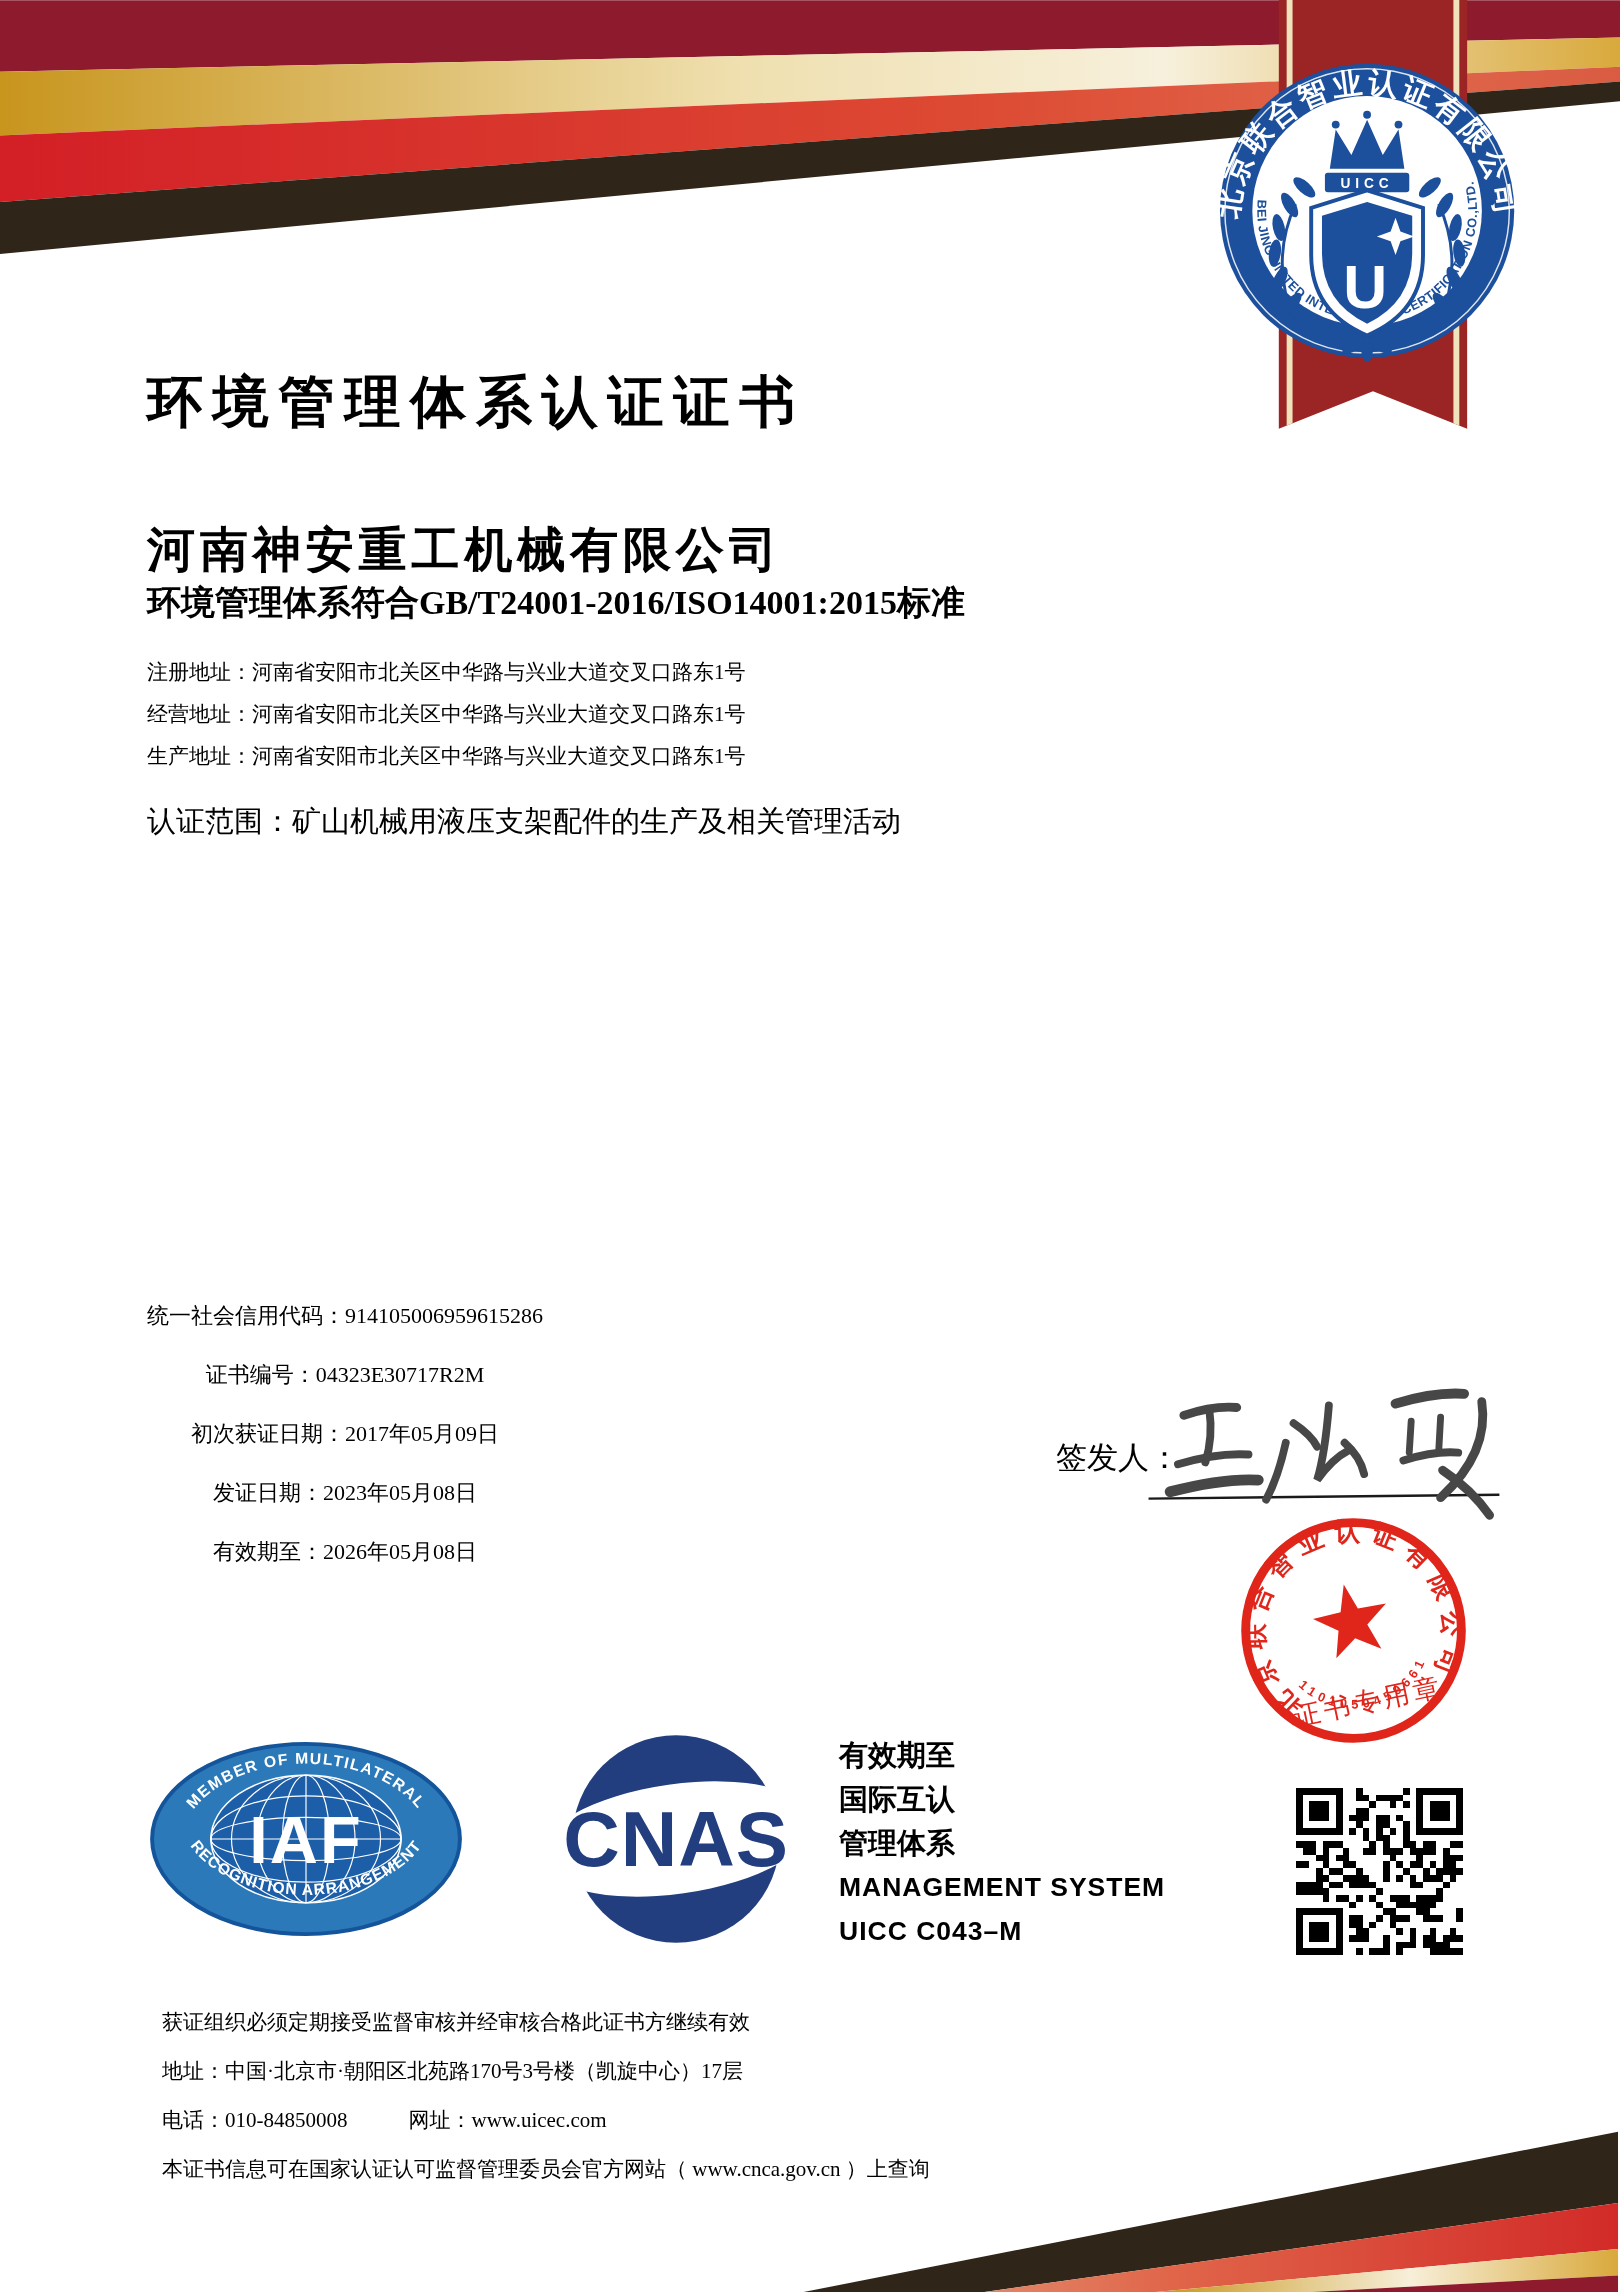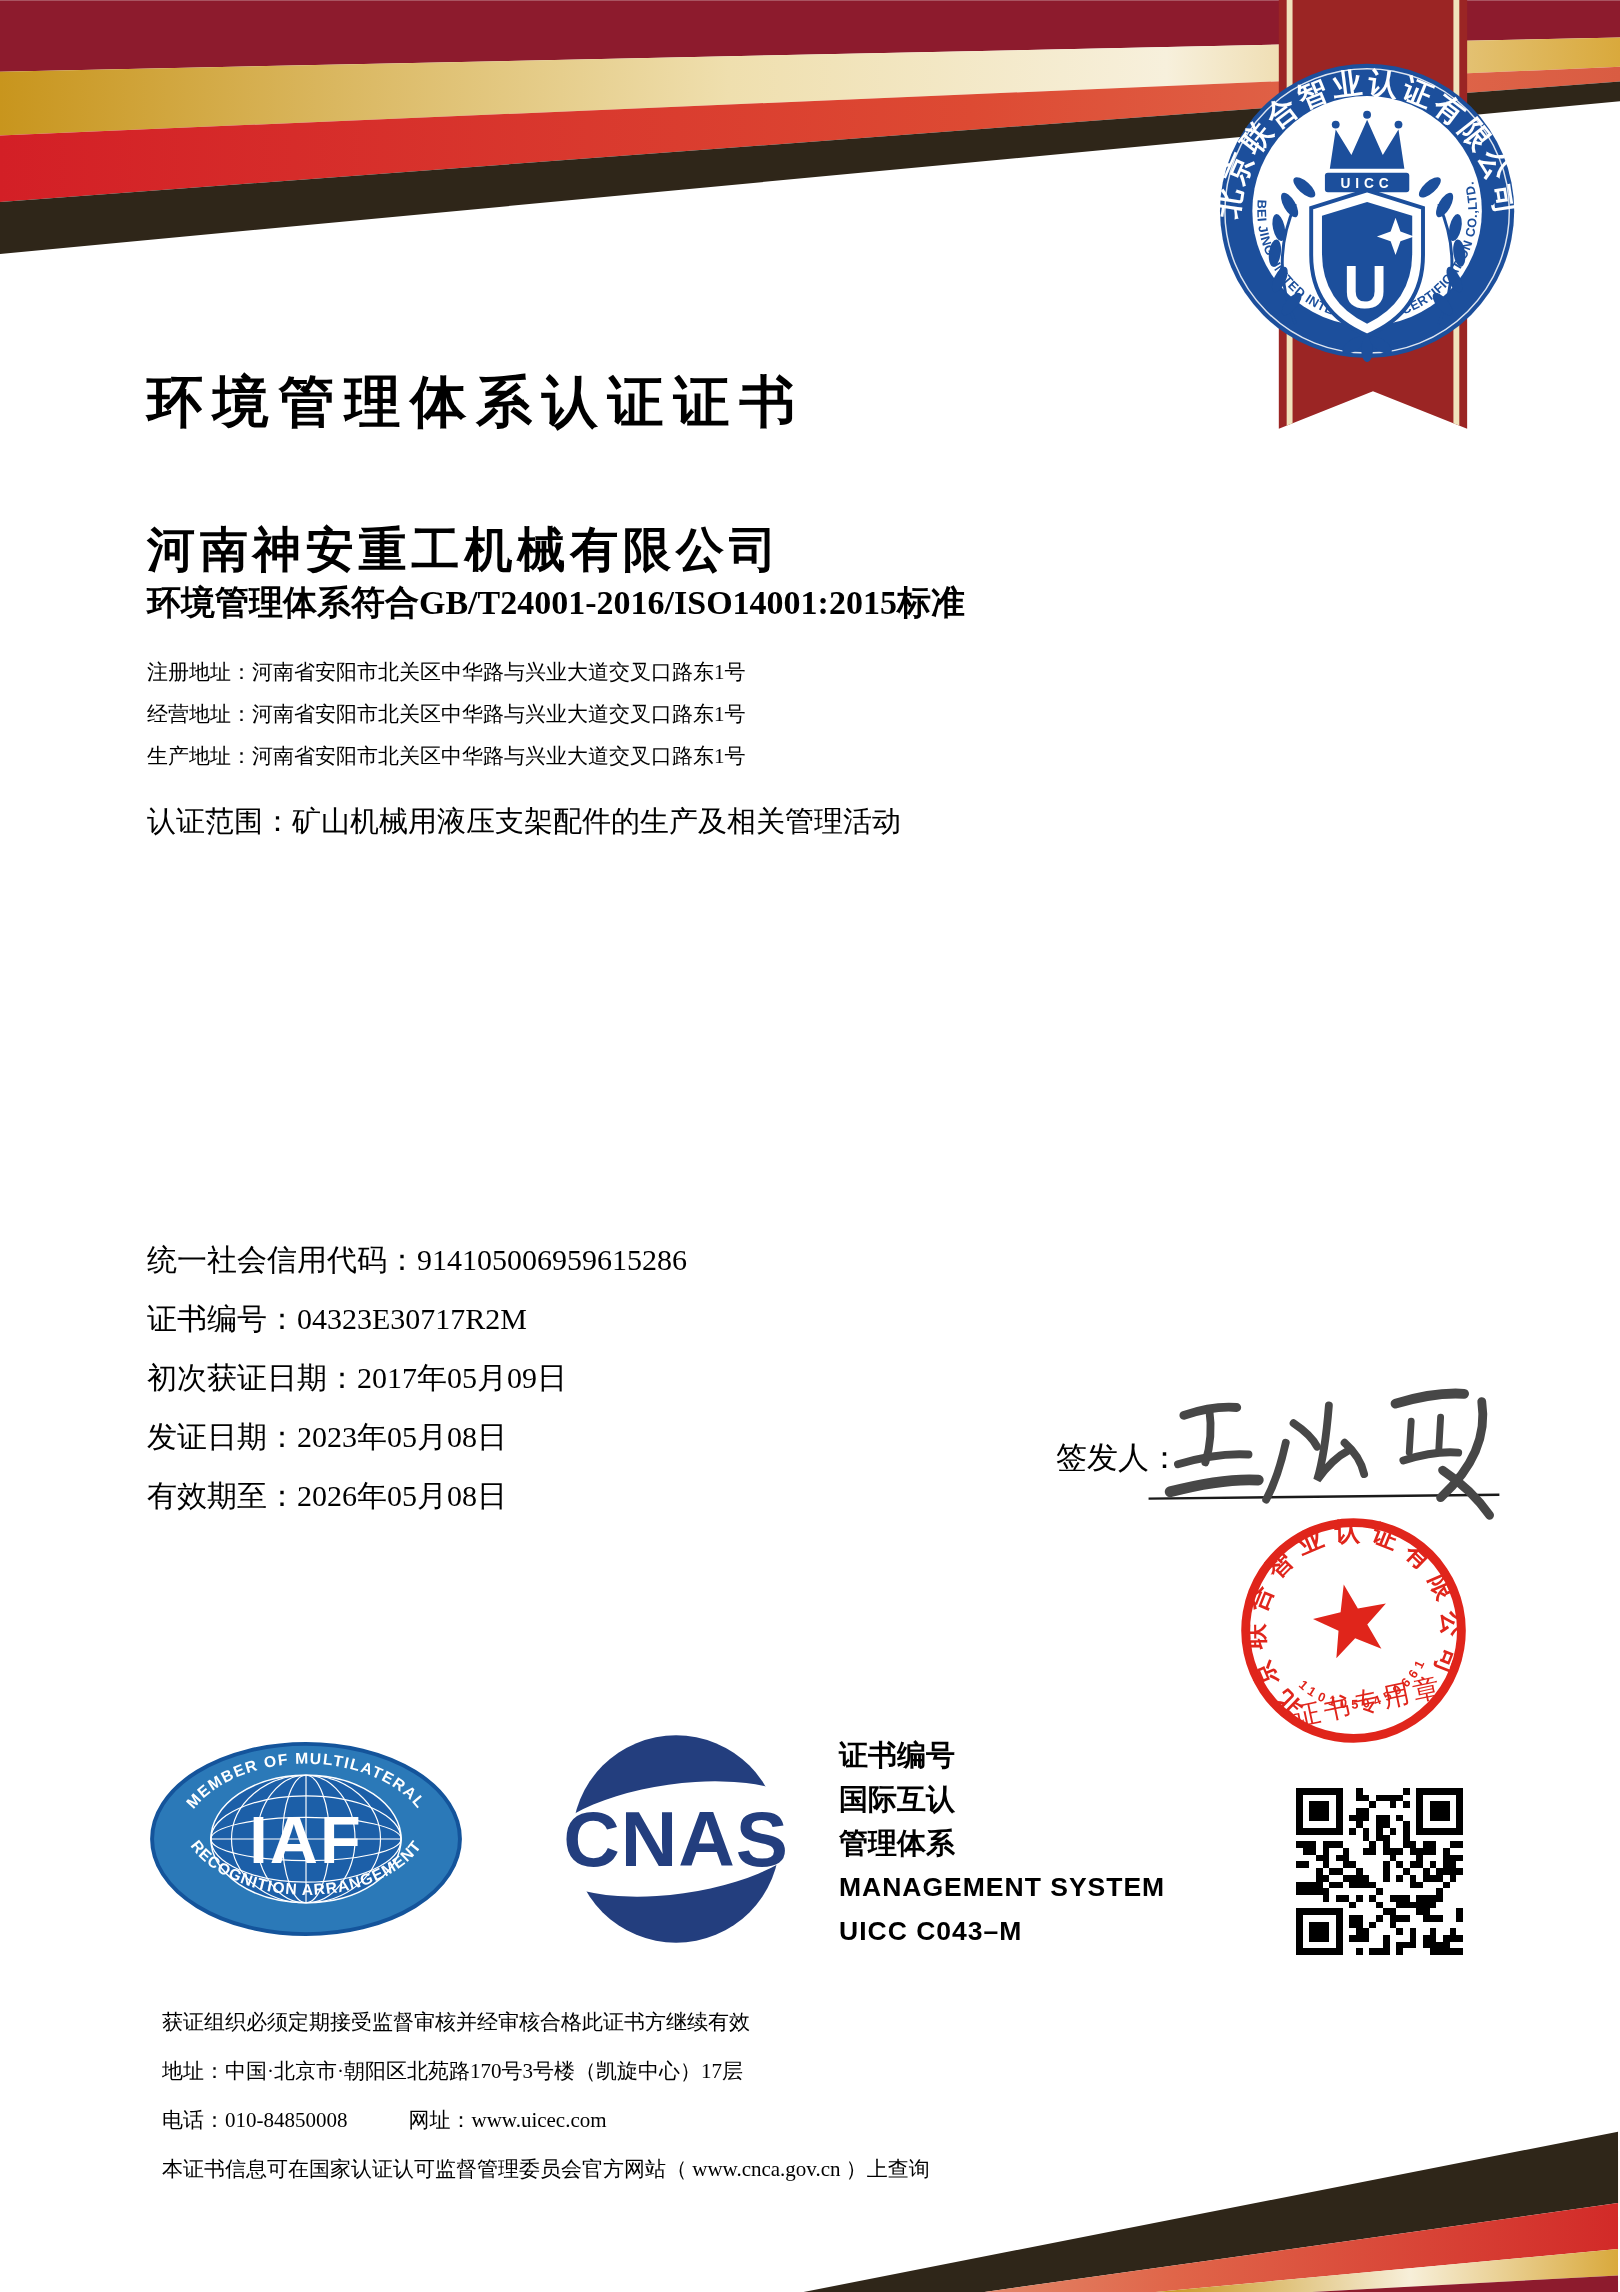--- a/index.html
+++ b/index.html
@@ -9,21 +9,21 @@
     font-family:"Liberation Serif", serif;color:#000;
   }
   .abs{position:absolute;}
   .title{
     left:147px;top:365px;font-size:56px;font-weight:bold;letter-spacing:9.8px;white-space:nowrap;
   }
   .company{left:147px;top:518px;font-size:48px;font-weight:bold;letter-spacing:4.9px;white-space:nowrap;}
   .standard{left:147px;top:580px;font-size:34px;font-weight:bold;white-space:nowrap;text-align:right;}
   .addr{left:147px;top:651px;font-size:21px;line-height:42px;}
   .scope{left:147px;top:802px;font-size:29px;white-space:nowrap;}
-  .details{left:147px;top:1230px;font-size:30px;line-height:59px;}
+  .details{left:147px;top:1286px;font-size:22px;line-height:59px;text-align:center;}
   .signer{left:1056px;top:1437px;font-size:31px;white-space:nowrap;}
   .cnas-info{left:839px;top:1733px;line-height:44px;white-space:nowrap;}
   .cnas-info .zh{font-family:"Liberation Sans",sans-serif;font-weight:bold;font-size:29px;}
   .cnas-info .en{font-family:"Liberation Sans",sans-serif;font-weight:bold;font-size:26.5px;letter-spacing:1px;}
   .footer{left:162px;top:1998px;font-size:21px;line-height:49px;white-space:nowrap;}
   .sig-name{left:1186px;top:1402px;font-size:71px;color:transparent;white-space:nowrap;margin-left:10px;}
   svg text{font-family:"Liberation Sans",sans-serif;}
   .qr{shape-rendering:crispEdges;}
 </style>
 </head>
@@ -226,21 +226,21 @@
     </text>
   </svg>
 
   <svg class="abs" style="left:539px;top:1731px" width="279" height="216" viewBox="550 1766 285 220">
     <circle cx="690" cy="1876" r="106" fill="#233E7E"></circle>
     <ellipse cx="690" cy="1876" rx="142" ry="56" fill="#ffffff" transform="rotate(-8 690 1876)"></ellipse>
     <text x="690" y="1904" text-anchor="middle" font-size="80" font-weight="bold" fill="#233E7E" letter-spacing="1">CNAS</text>
   </svg>
 
   <div class="abs cnas-info">
-    <div class="zh">证书编号</div>
+    <div class="zh">有效期至</div>
     <div class="zh">国际互认</div>
     <div class="zh">管理体系</div>
     <div class="en">MANAGEMENT SYSTEM</div>
     <div class="en">UICC C043–M</div>
   </div>
 
   <svg id="qr" class="abs qr" style="left:1296px;top:1788px" width="167" height="167" viewBox="0 0 25 25" fill="#000000">
       <rect x="9" y="0" width="1" height="1"></rect>
       <rect x="16" y="0" width="1" height="1"></rect>
       <rect x="9" y="1" width="1" height="1"></rect>

